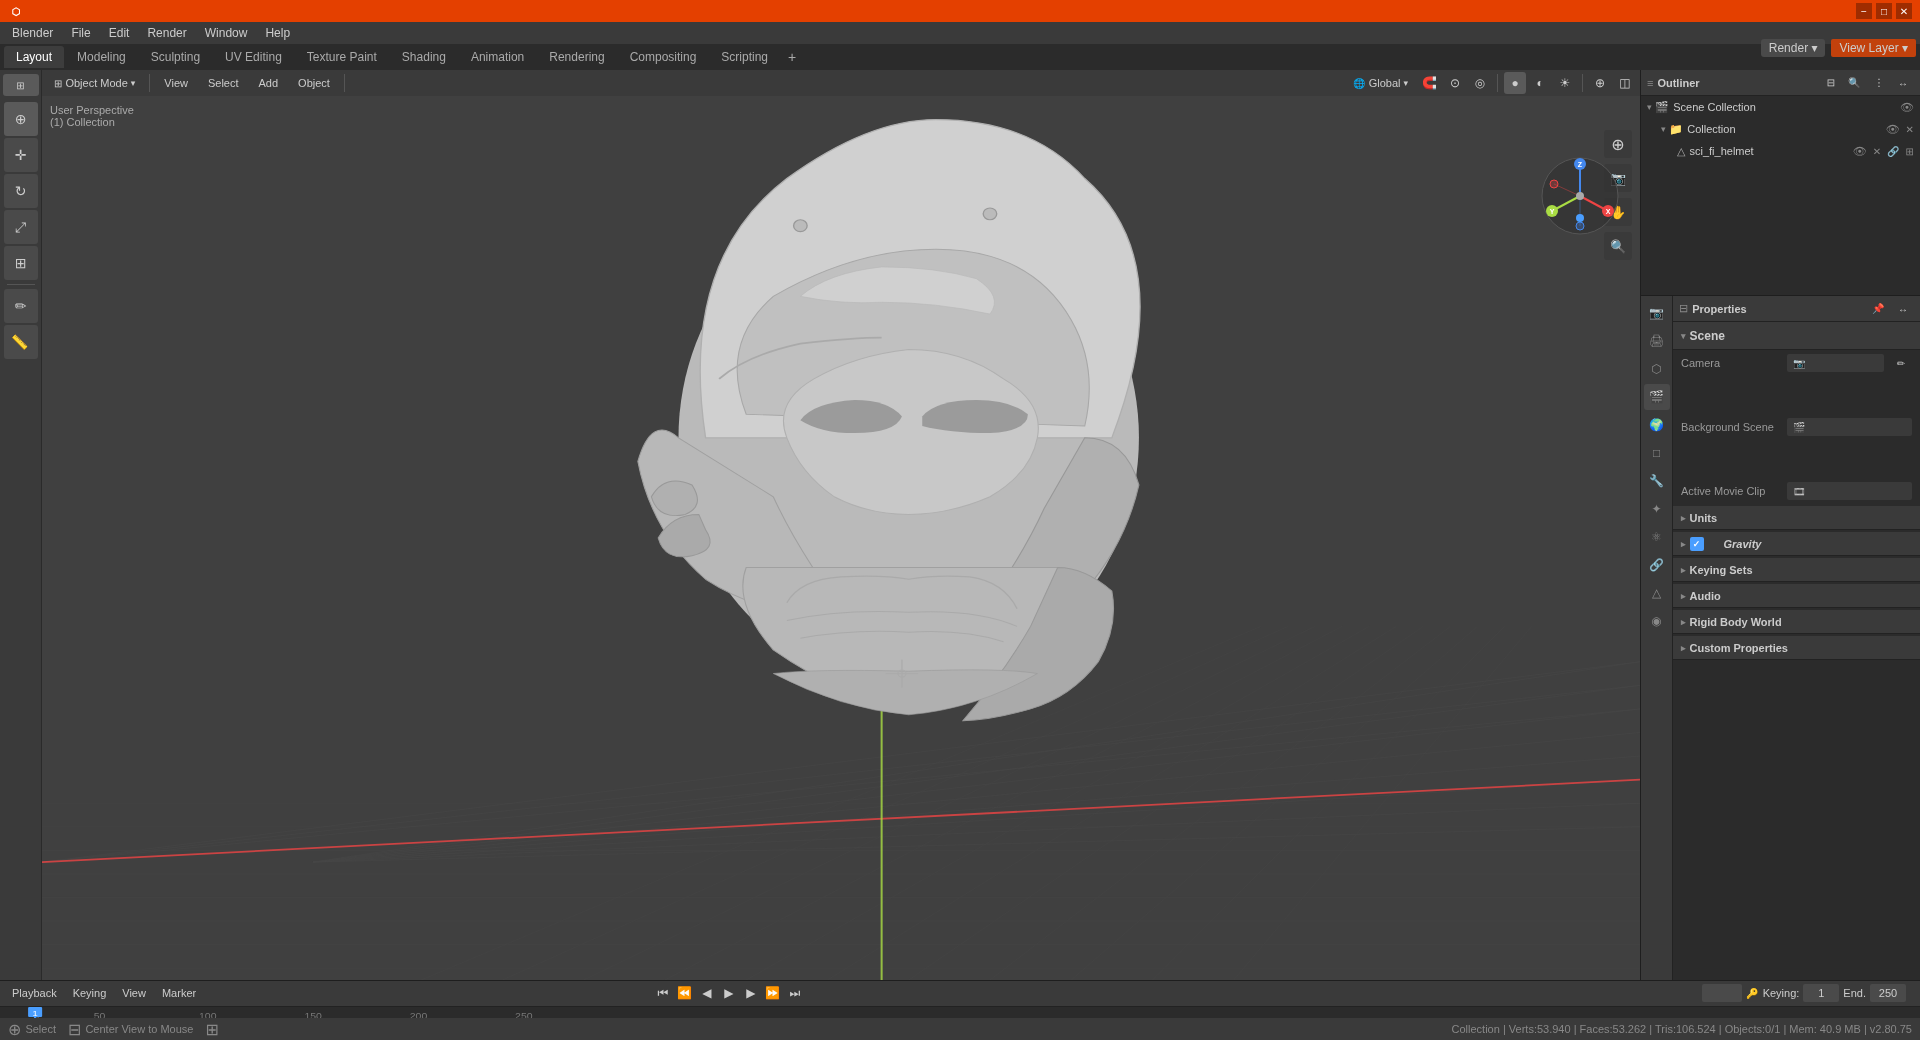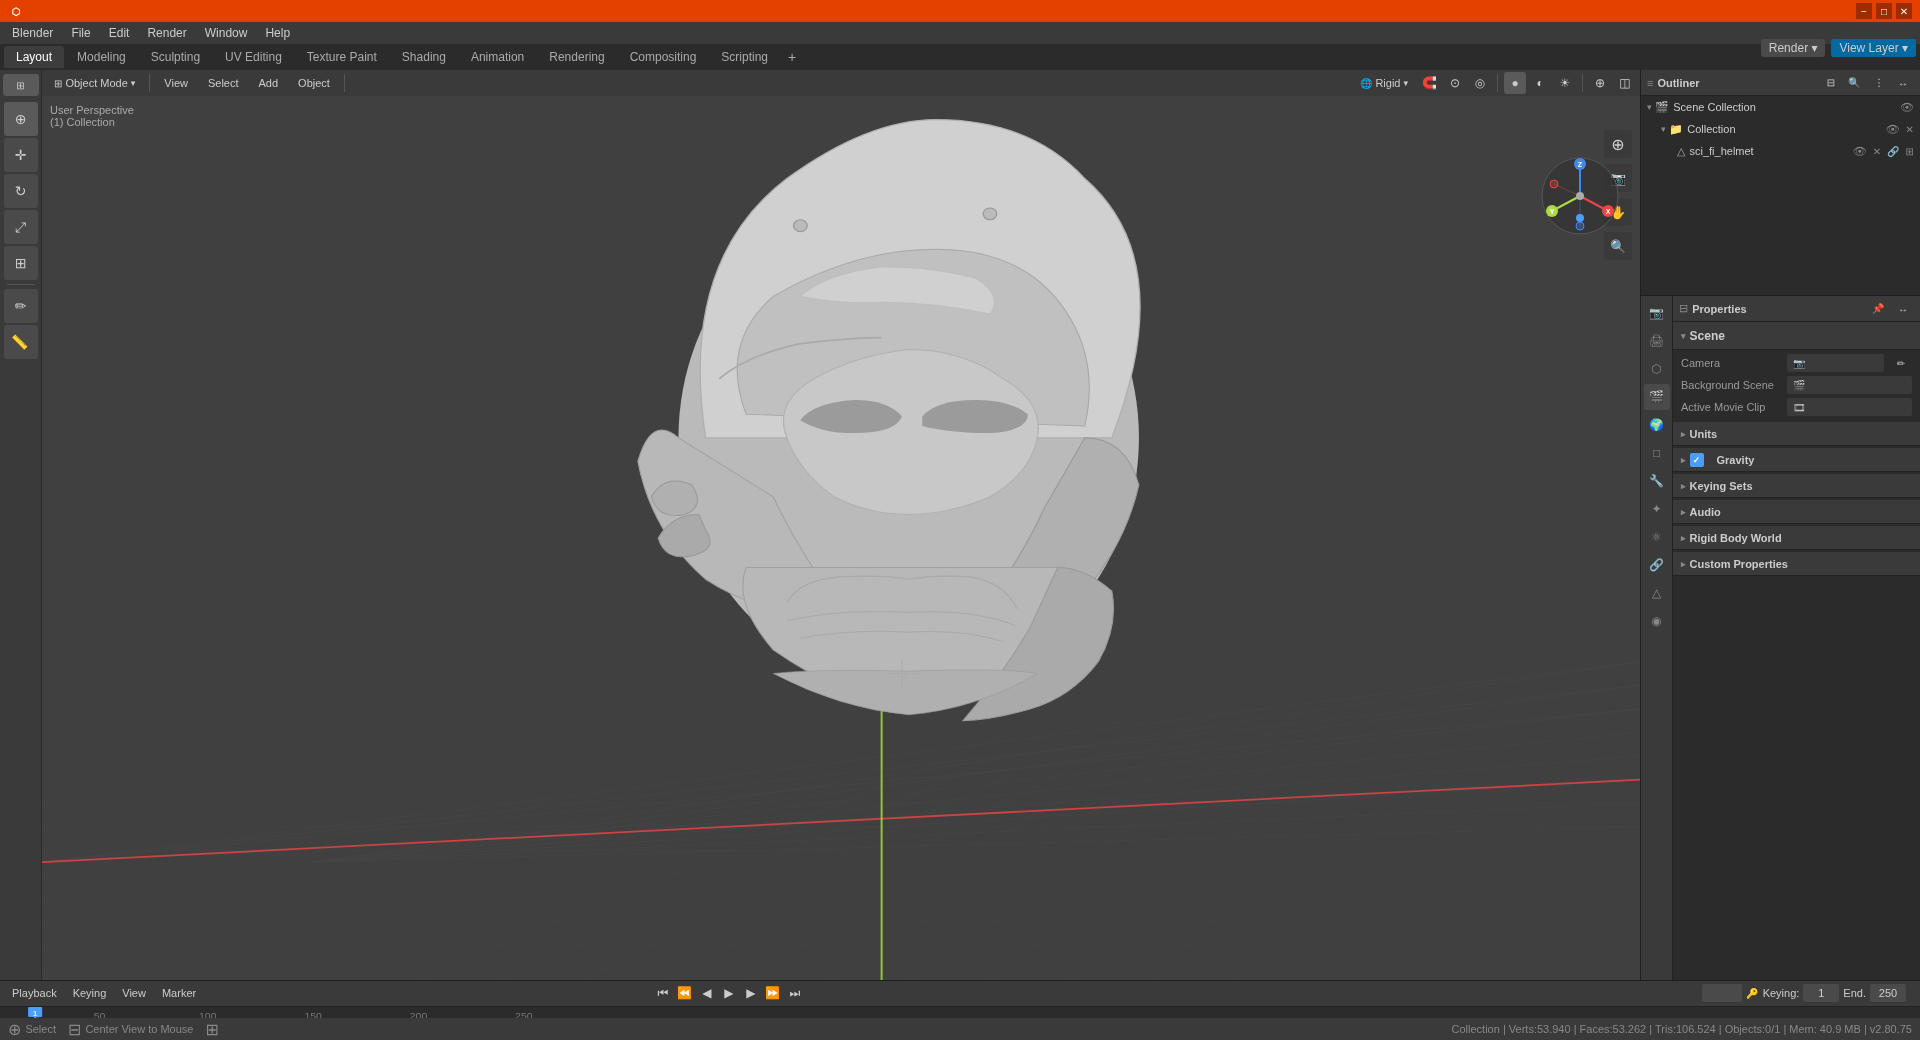--- a/index.html
+++ b/index.html
@@ -357,20 +357,21 @@
     .props-section-header:first-child { margin-top: 0; }
     .props-section-arrow { color: #888; margin-right: 4px; font-size: 9px; }
 
     .props-row {
       height: 22px;
       display: flex;
       align-items: center;
       padding: 0 8px;
       gap: 6px;
       font-size: 11px;
+      margin-top: 42px;
     }
     .props-label {
       color: #999;
       min-width: 100px;
       font-size: 11px;
     }
     .props-value {
       flex: 1;
       background: #3a3a3a;
       height: 18px;
@@ -518,21 +519,21 @@
 
 <div id="menu-bar">
   <div class="menu-item">Blender</div>
   <div class="menu-item">File</div>
   <div class="menu-item">Edit</div>
   <div class="menu-item">Render</div>
   <div class="menu-item">Window</div>
   <div class="menu-item">Help</div>
   <div style="margin-left:auto; display:flex; align-items:center; gap:6px;margin-top:29px;">
     <div class="menu-item" style="background:#4a4a4a; border-radius:3px;">Render ▾</div>
-    <div class="menu-item" style="background:#0369a1; border-radius:2px;">View Layer ▾</div>
+    <div class="menu-item" style="background:#c2410c; border-radius:2px;">View Layer ▾</div>
   </div>
 </div>
 
 <div id="workspace-tabs">
   <div class="workspace-tab active">Layout</div>
   <div class="workspace-tab">Modeling</div>
   <div class="workspace-tab">Sculpting</div>
   <div class="workspace-tab">UV Editing</div>
   <div class="workspace-tab">Texture Paint</div>
   <div class="workspace-tab">Shading</div>
@@ -571,21 +572,21 @@
       <div class="viewport-header-item">View</div>
       <div class="viewport-header-item">Select</div>
       <div class="viewport-header-item">Add</div>
       <div class="viewport-header-item">Object</div>
       <div class="viewport-header-separator"></div>
 
       <div class="viewport-header-right">
 
         <div class="viewport-header-item">
           <span style="font-size:10px;">🌐</span>
-          <span>Rigid</span>
+          <span>Global</span>
           <span style="font-size:9px;">▾</span>
         </div>
 
         <div class="icon-btn">🧲</div>
         <div class="icon-btn">⊙</div>
         <div class="icon-btn">◎</div>
         <div style="width:1px;height:18px;background:#555;margin:0 3px;"></div>
 
         <div class="icon-btn" style="background:#5a5a5a;">●</div>
         <div class="icon-btn">◐</div>
@@ -830,21 +831,21 @@
           </div>
 
           <div class="props-section-header" style="margin-top:4px;">
             <span class="props-section-arrow">▸</span>
             <span>Units</span>
           </div>
 
           <div class="props-section-header">
             <span class="props-section-arrow">▸</span>
             <div class="props-checkbox">✓</div>
-            <span style="margin-left:13px;">Gravity</span>
+            <span style="margin-left:20px;font-style:italic;">Gravity</span>
           </div>
 
           <div class="props-section-header">
             <span class="props-section-arrow">▸</span>
             <span>Keying Sets</span>
           </div>
 
           <div class="props-section-header">
             <span class="props-section-arrow">▸</span>
             <span>Audio</span>

